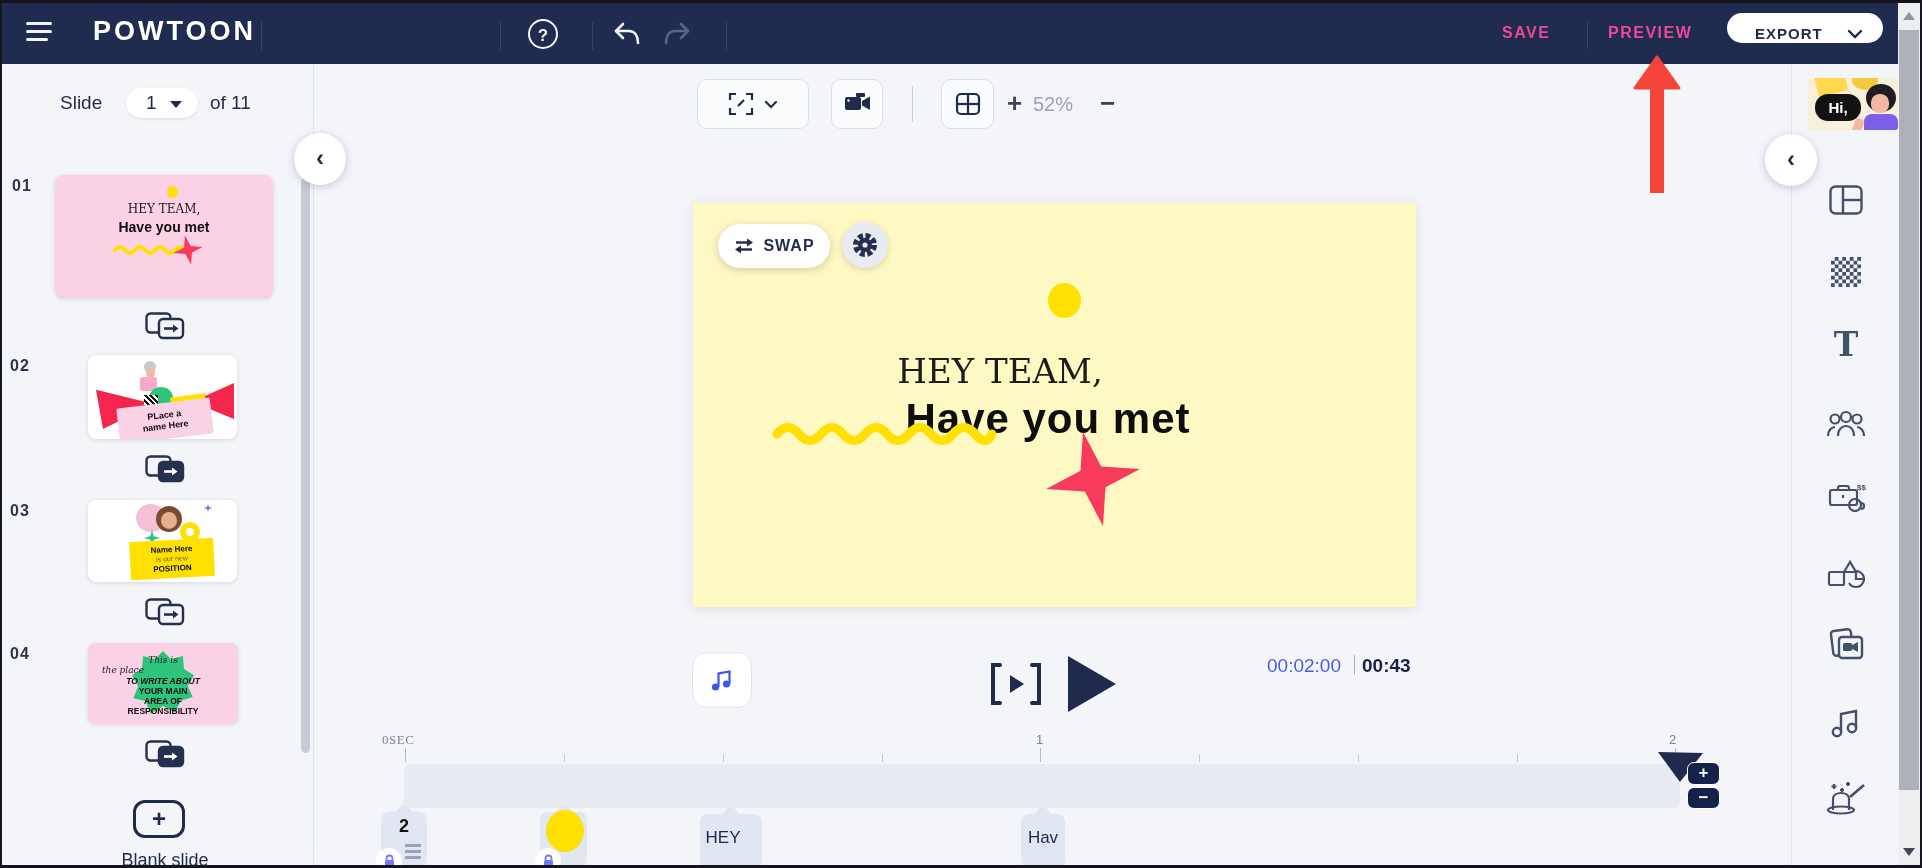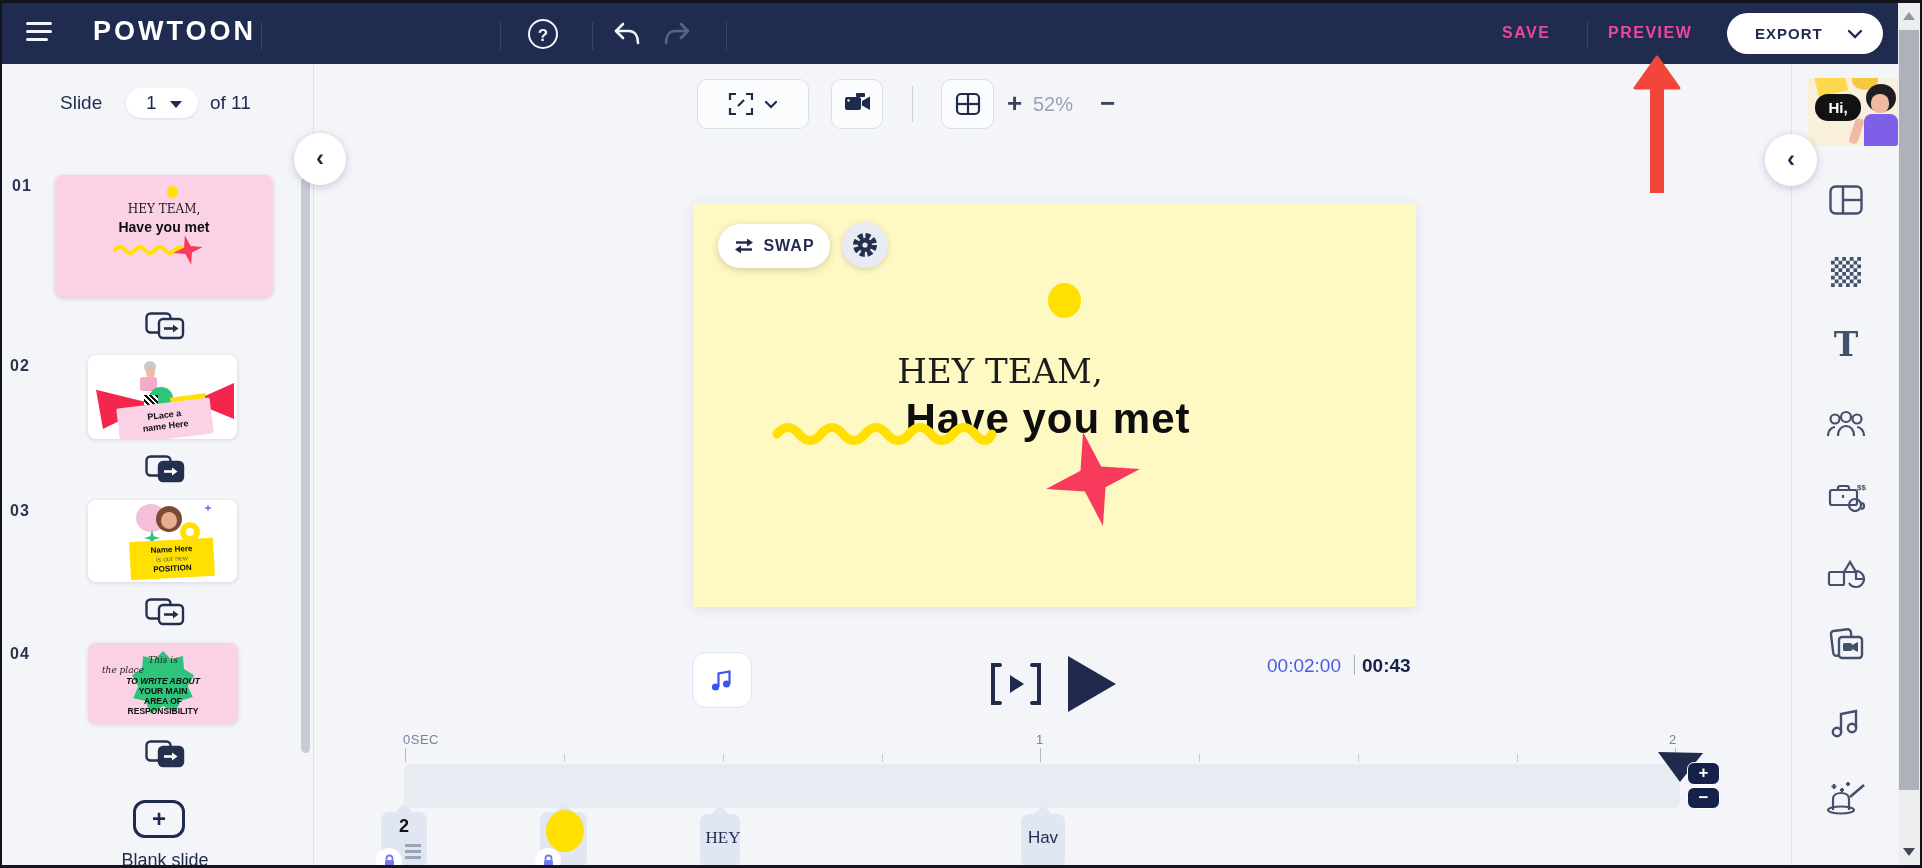--- a/index.html
+++ b/index.html
@@ -67,21 +67,21 @@
     <div class="abs" style="left:662px;top:18px;">
       <svg width="30" height="26" viewBox="0 0 30 26">
           <path d="M19 3 L26 10 L19 17" fill="none" stroke="#596384" stroke-width="2.6" stroke-linecap="round" stroke-linejoin="round"></path>
           <path d="M26 10 H13 C7 10 4 15 4 22" fill="none" stroke="#596384" stroke-width="2.6" stroke-linecap="round"></path>
         </svg>
     </div>
     <div class="abs nav-sep" style="left:726px;"></div>
     <div class="abs nav-txt" style="left:1502px;top:21px;">SAVE</div>
     <div class="abs nav-sep" style="left:1587px;top:18px;"></div>
     <div class="abs nav-txt" style="left:1608px;top:21px;">PREVIEW</div>
-    <div class="abs export-pill" style="left:1727px;top:10px;width:156px;height:41px;">
+    <div class="abs export-pill" style="left:1727px;top:10px;width:156px;height:30px;">
       <span class="abs" style="left:28px;top:12px;">EXPORT</span>
       <svg class="abs" style="left:120px;top:16px;" width="16" height="10" viewBox="0 0 16 10">
           <path d="M2 2 L8 8 L14 2" fill="none" stroke="#1F2A4C" stroke-width="2.4" stroke-linecap="round"></path>
         </svg>
     </div>
   </div>
 
   <div class="abs hdr-txt" style="left:60px;top:92px;">Slide</div>
   <div class="abs slide-pill" style="left:126px;top:88px;width:72px;height:30px;">
     <span class="abs hdr-txt" style="left:20px;top:4px;">1</span>
@@ -259,21 +259,21 @@
         <path d="M12 3 H5 V41 H12" fill="none" stroke="#1F2A4C" stroke-width="4" stroke-linecap="round"></path>
         <path d="M44 3 H51 V41 H44" fill="none" stroke="#1F2A4C" stroke-width="4" stroke-linecap="round"></path>
         <polygon points="22,13 36,22 22,31" fill="#1F2A4C"></polygon>
       </svg>
   </div>
   <div class="abs" style="left:1068px;top:656px;width:0;height:0;border-left:48px solid #1F2A4C;border-top:28px solid transparent;border-bottom:28px solid transparent;"></div>
   <div class="abs" style="left:1267px;top:655px;font-size:19px;color:#4A5BE8;">00:02:00</div>
   <div class="abs" style="left:1354px;top:655px;width:1px;height:20px;background:#A8AFC2;"></div>
   <div class="abs" style="left:1362px;top:655px;font-size:19px;font-weight:bold;color:#17214A;">00:43</div>
 
-  <div class="abs ruler-lbl" style="left:403px;top:732px;">0SEC</div>
+  <div class="abs ruler-lbl" style="left:382px;top:732px;font-family:Liberation Serif, serif;">0SEC</div>
   <div class="abs ruler-lbl" style="left:1036px;top:732px;">1</div>
   <div class="abs ruler-lbl" style="left:1669px;top:732px;">2</div>
   <div class="abs tick" style="left:405px;top:748px;height:14px;"></div>
   <div class="abs tick" style="left:564px;top:754px;height:8px;background:#C4CAD6;"></div>
   <div class="abs tick" style="left:723px;top:754px;height:8px;background:#C4CAD6;"></div>
   <div class="abs tick" style="left:882px;top:754px;height:8px;background:#C4CAD6;"></div>
   <div class="abs tick" style="left:1040px;top:748px;height:14px;"></div>
   <div class="abs tick" style="left:1199px;top:754px;height:8px;background:#C4CAD6;"></div>
   <div class="abs tick" style="left:1358px;top:754px;height:8px;background:#C4CAD6;"></div>
   <div class="abs tick" style="left:1517px;top:754px;height:8px;background:#C4CAD6;"></div>
@@ -299,29 +299,29 @@
   </div>
   <div class="abs tl-card" style="left:540px;top:812px;width:47px;height:56px;">
     <div class="abs" style="left:6px;top:-2px;width:38px;height:42px;background:#FFE000;border-radius:50%;"></div>
     <div class="corner-lock">
       <svg width="13" height="14" viewBox="0 0 13 14">
           <path d="M3.5 6 V4.5 a3 3 0 0 1 6 0 V6" fill="none" stroke="#7478F2" stroke-width="1.8"></path>
           <rect x="2" y="6" width="9" height="7" rx="1.5" fill="#7478F2"></rect>
         </svg>
     </div>
   </div>
-  <div class="abs tl-card" style="left:700px;top:814px;width:40px;height:54px;font-family:Liberation Serif, serif;">
+  <div class="abs tl-card" style="left:700px;top:814px;width:62px;height:54px;">
     <div class="abs" style="left:0;top:14px;width:46px;text-align:center;font-size:17px;color:#1E2A4C;">HEY</div>
   </div>
   <div class="abs tl-card" style="left:1021px;top:814px;width:44px;height:54px;">
     <div class="abs" style="left:0;top:14px;width:44px;text-align:center;font-size:17px;color:#1E2A4C;">Hav</div>
   </div>
 
   <div class="abs panel-divider" style="left:1791px;"></div>
-  <div class="abs" style="left:1808px;top:78px;width:90px;height:68px;border-radius:3px;overflow:hidden;background:#F8F0DA;">
+  <div class="abs" style="left:1808px;top:78px;width:90px;height:52px;border-radius:3px;overflow:hidden;background:#F8F0DA;">
     <div class="abs" style="left:8px;top:-6px;width:30px;height:22px;background:#FFD84D;transform:rotate(-14deg);"></div>
     <div class="abs" style="left:44px;top:-8px;width:26px;height:20px;background:#F4C93F;border-radius:50%;"></div>
     <div class="abs" style="left:58px;top:6px;width:30px;height:28px;background:#1E1E22;border-radius:50%;"></div>
     <div class="abs" style="left:63px;top:16px;width:18px;height:19px;background:#F0B9A0;border-radius:45%;"></div>
     <div class="abs" style="left:56px;top:36px;width:34px;height:32px;background:#7D5FE8;border-radius:8px 8px 0 0;"></div>
     <div class="abs" style="left:44px;top:40px;width:9px;height:26px;background:#F0B9A0;transform:rotate(18deg);border-radius:4px;"></div>
     <div class="abs" style="left:7px;top:16px;width:46px;height:27px;background:#121212;border-radius:13px;color:#FFFFFF;font-weight:bold;font-size:15px;text-align:center;line-height:27px;">Hi,</div>
   </div>
   <div class="abs circle-btn" style="left:1765px;top:134px;"><span>‹</span></div>
 

